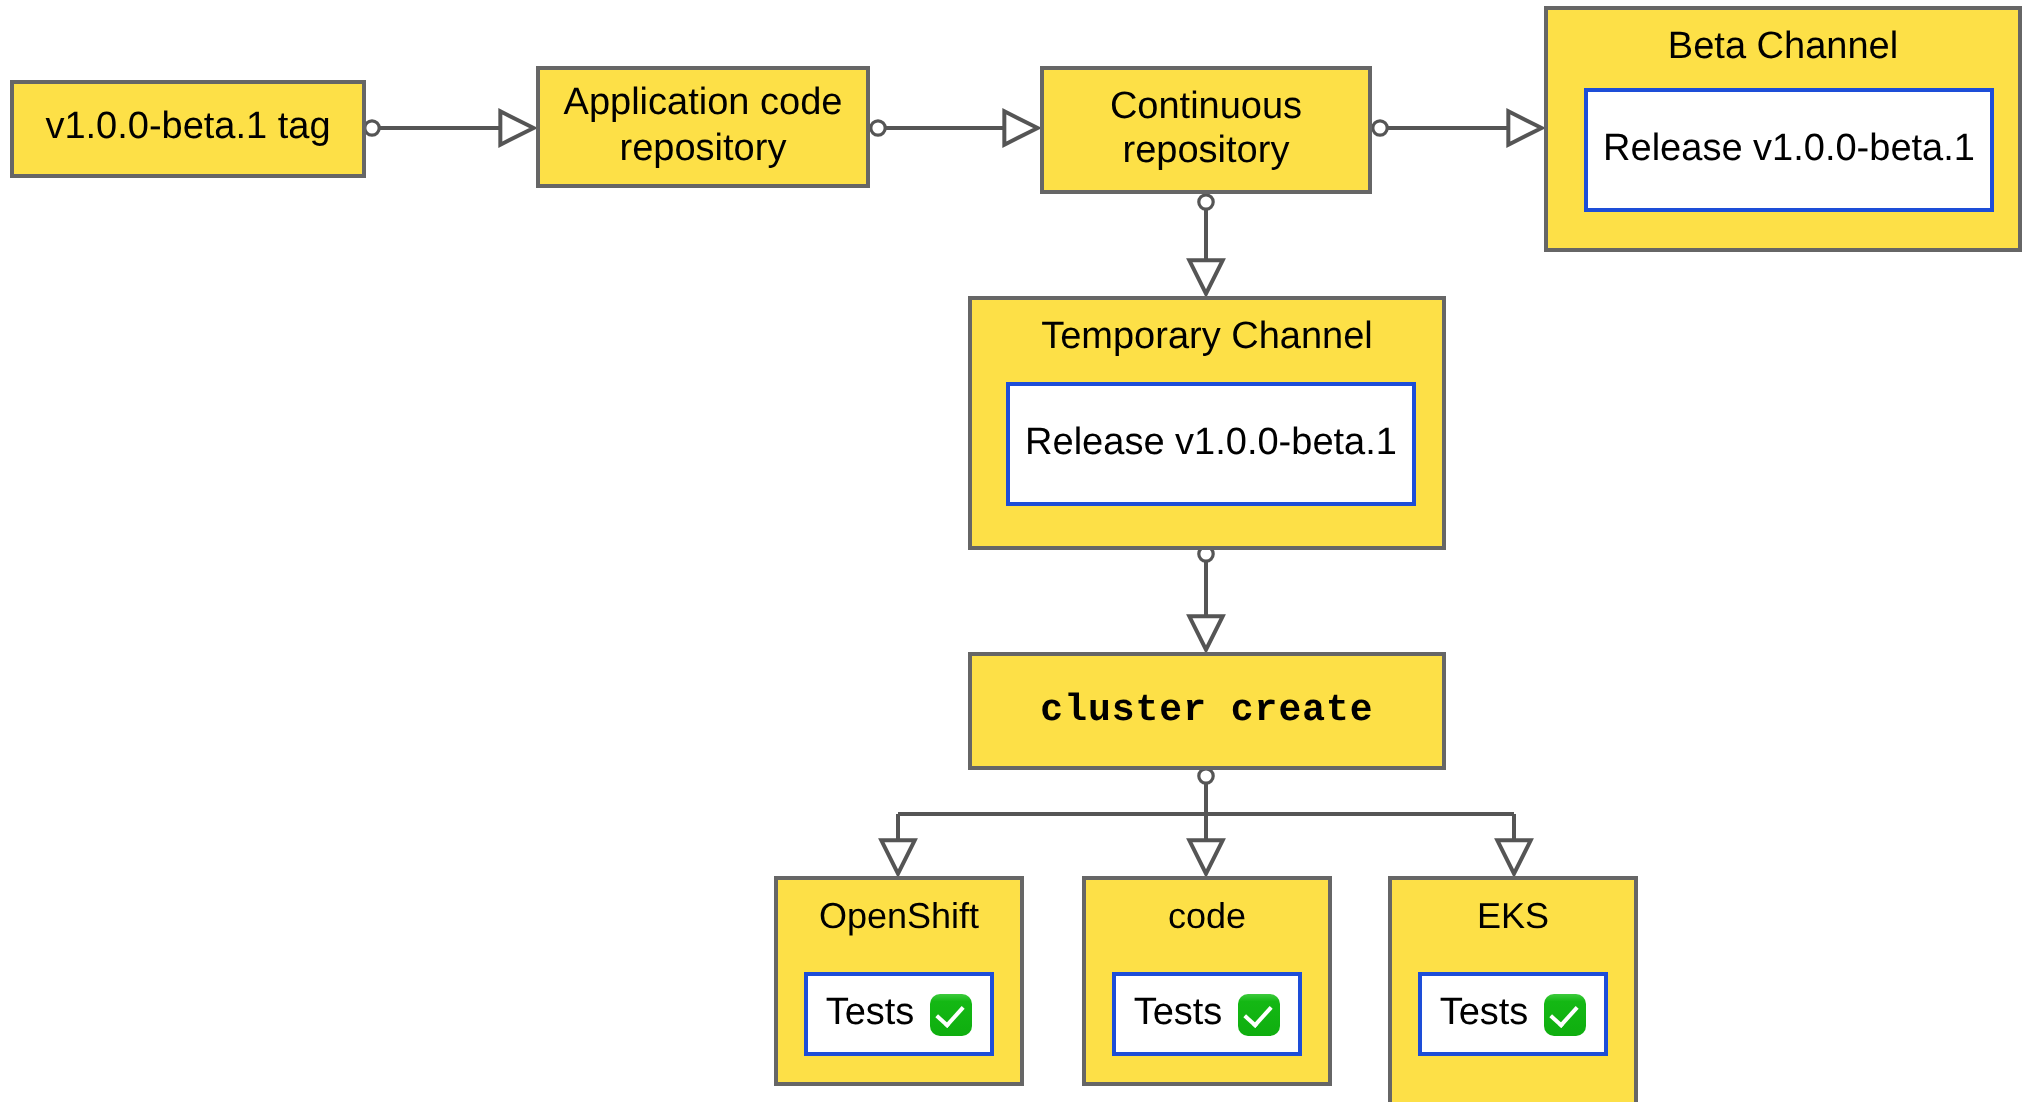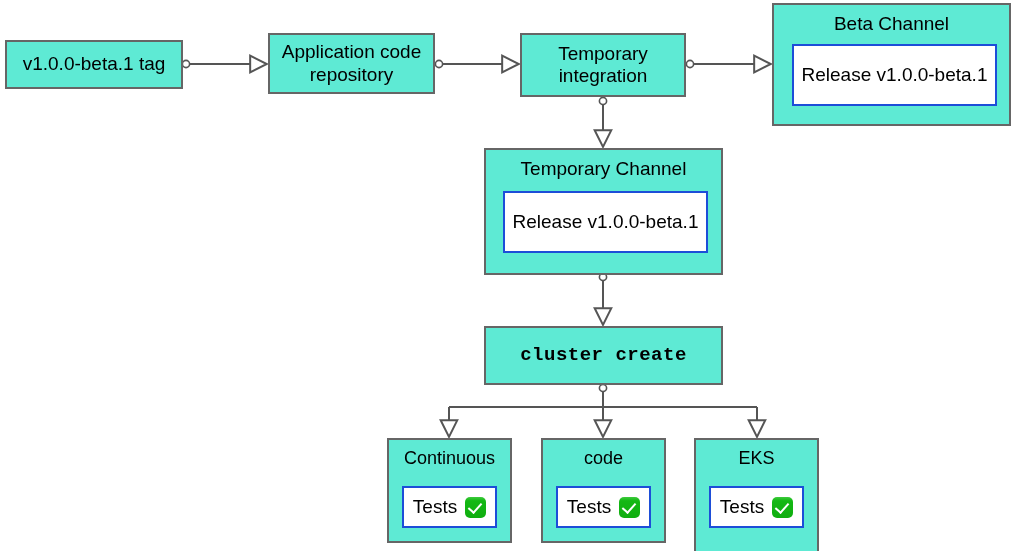--- a/index.html
+++ b/index.html
@@ -24,21 +24,21 @@
     left: 0;
     top: 0;
     width: 1016px;
     height: 551px;
     pointer-events: none;
   }
   .node {
     position: absolute;
     box-sizing: border-box;
     border: 2px solid #666666;
-    background: #5eead4;
+    background: #fde047;
     display: flex;
     align-items: center;
     justify-content: center;
     text-align: center;
     color: #000000;
     font-size: 19px;
     line-height: 1.18;
     z-index: 2;
   }
   .node.container {
@@ -156,21 +156,21 @@
 
   <div class="node" style="left:5px; top:40px; width:178px; height:49px;">
     <span>v1.0.0-beta.1 tag</span>
   </div>
 
   <div class="node" style="left:268px; top:33px; width:167px; height:61px; padding:0 4px;">
     <span>Application code repository</span>
   </div>
 
   <div class="node" style="left:520px; top:33px; width:166px; height:64px; padding:0 10px;">
-    <span>Temporary integration</span>
+    <span>Continuous repository</span>
   </div>
 
   <div class="node container" style="left:772px; top:3px; width:239px; height:123px;">
     <div class="container-title">Beta Channel</div>
     <div class="inner-node" style="left:18px; top:39px; width:205px; height:62px;">
       <span>Release v1.0.0-beta.1</span>
     </div>
   </div>
 
   <div class="node container" style="left:484px; top:148px; width:239px; height:127px;">
@@ -178,21 +178,21 @@
     <div class="inner-node" style="left:17px; top:41px; width:205px; height:62px;">
       <span>Release v1.0.0-beta.1</span>
     </div>
   </div>
 
   <div class="node mono-node" style="left:484px; top:326px; width:239px; height:59px;">
     <span>cluster create</span>
   </div>
 
   <div class="node container" style="left:387px; top:438px; width:125px; height:105px;">
-    <div class="container-title small-title">Continuous</div>
+    <div class="container-title small-title">OpenShift</div>
     <div class="inner-node" style="left:13px; top:46px; width:95px; height:42px;">
       <span class="tests-line">
         <span>Tests</span>
         <span class="check-badge"></span>
       </span>
     </div>
   </div>
 
   <div class="node container" style="left:541px; top:438px; width:125px; height:105px;">
     <div class="container-title small-title">code</div>

